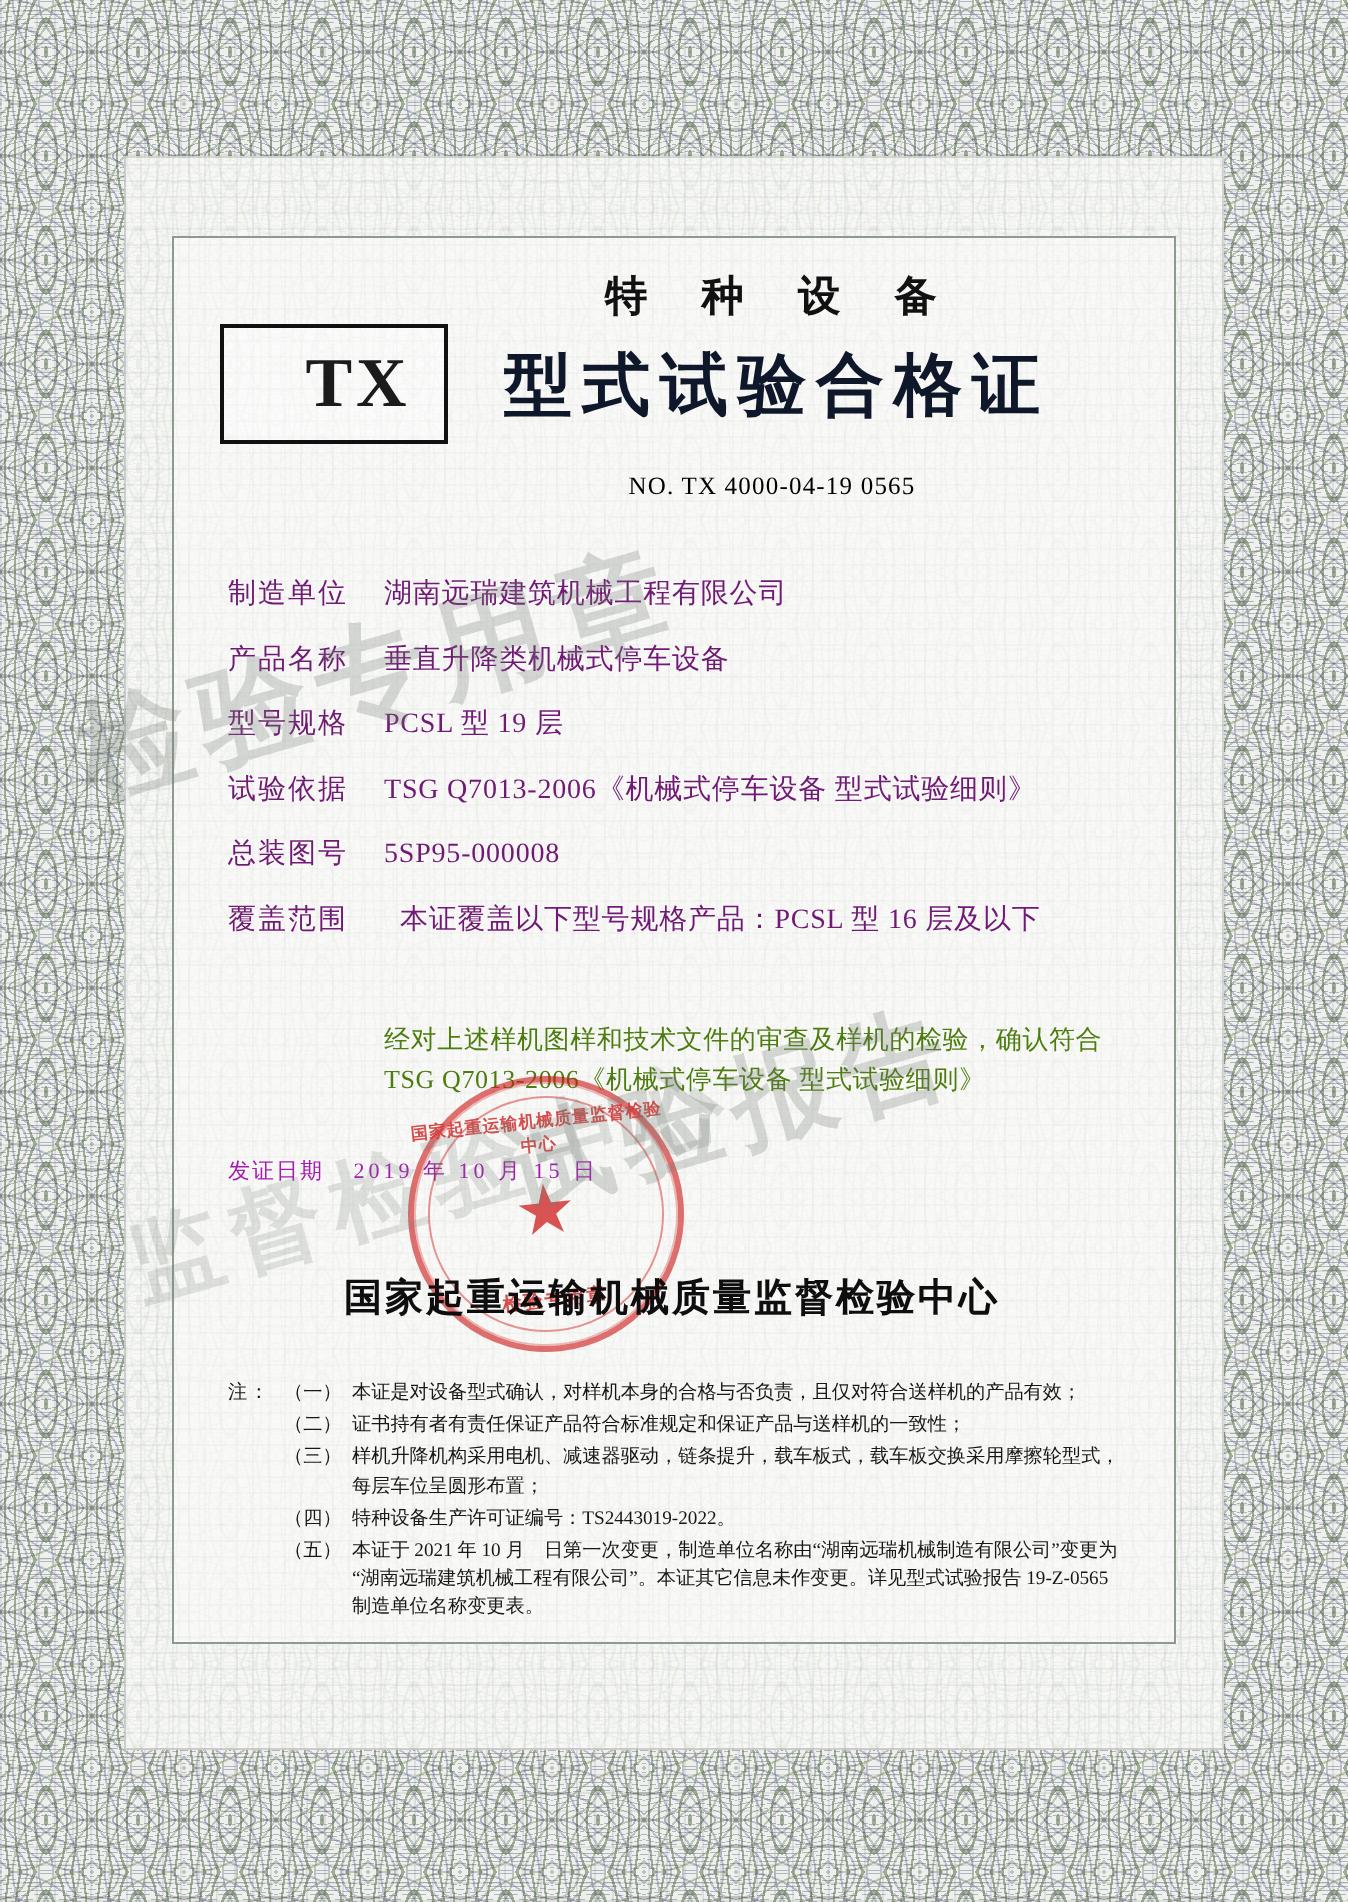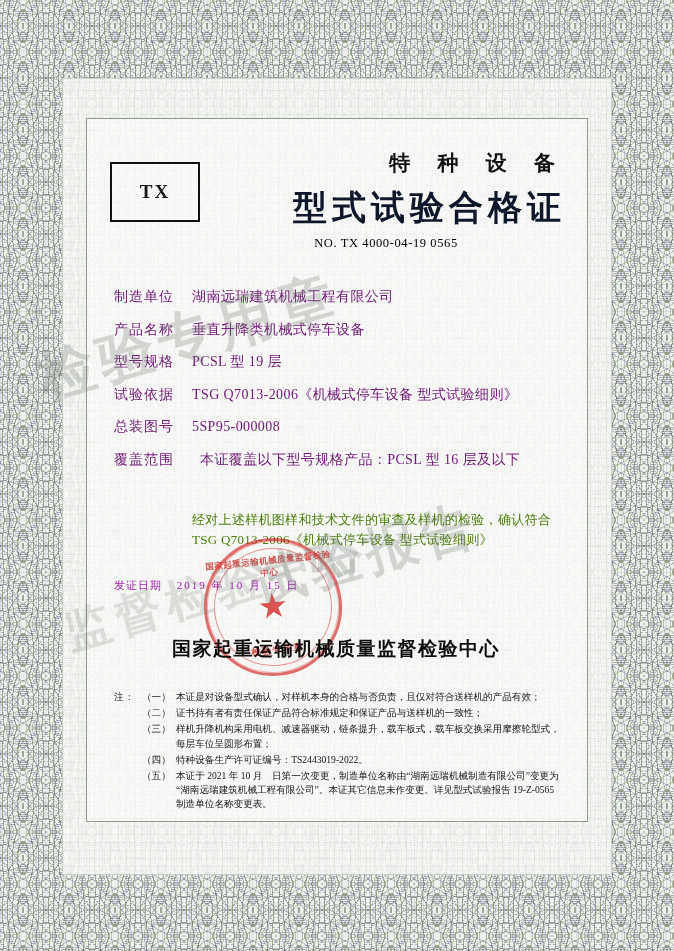--- a/index.html
+++ b/index.html
@@ -84,31 +84,32 @@
 
   .tx-box {
     position: absolute;
     left: 24px; top: 44px;
     width: 86px; height: 56px;
     border: 2px solid #111;
     display: flex;
     align-items: center;
     justify-content: center;
     font-family: "Liberation Serif", serif;
-    font-size: 19px;
+    font-size: 35px;
     font-weight: bold;
     letter-spacing: 2px;
     background: rgba(255,255,255,0.25);
+    padding-left: 24px;
   }
 
   .title-block {
     position: absolute;
-    left: 120px; top: 31px;
+    left: 120px; top: 16px;
     width: 360px;
-    text-align: right;
+    text-align: center;
   }
   .title-small {
     font-size: 21px;
     letter-spacing: 11px;
     font-weight: bold;
     color: #111;
     margin-left: 10px;
   }
   .title-big {
     margin-top: 8px;

